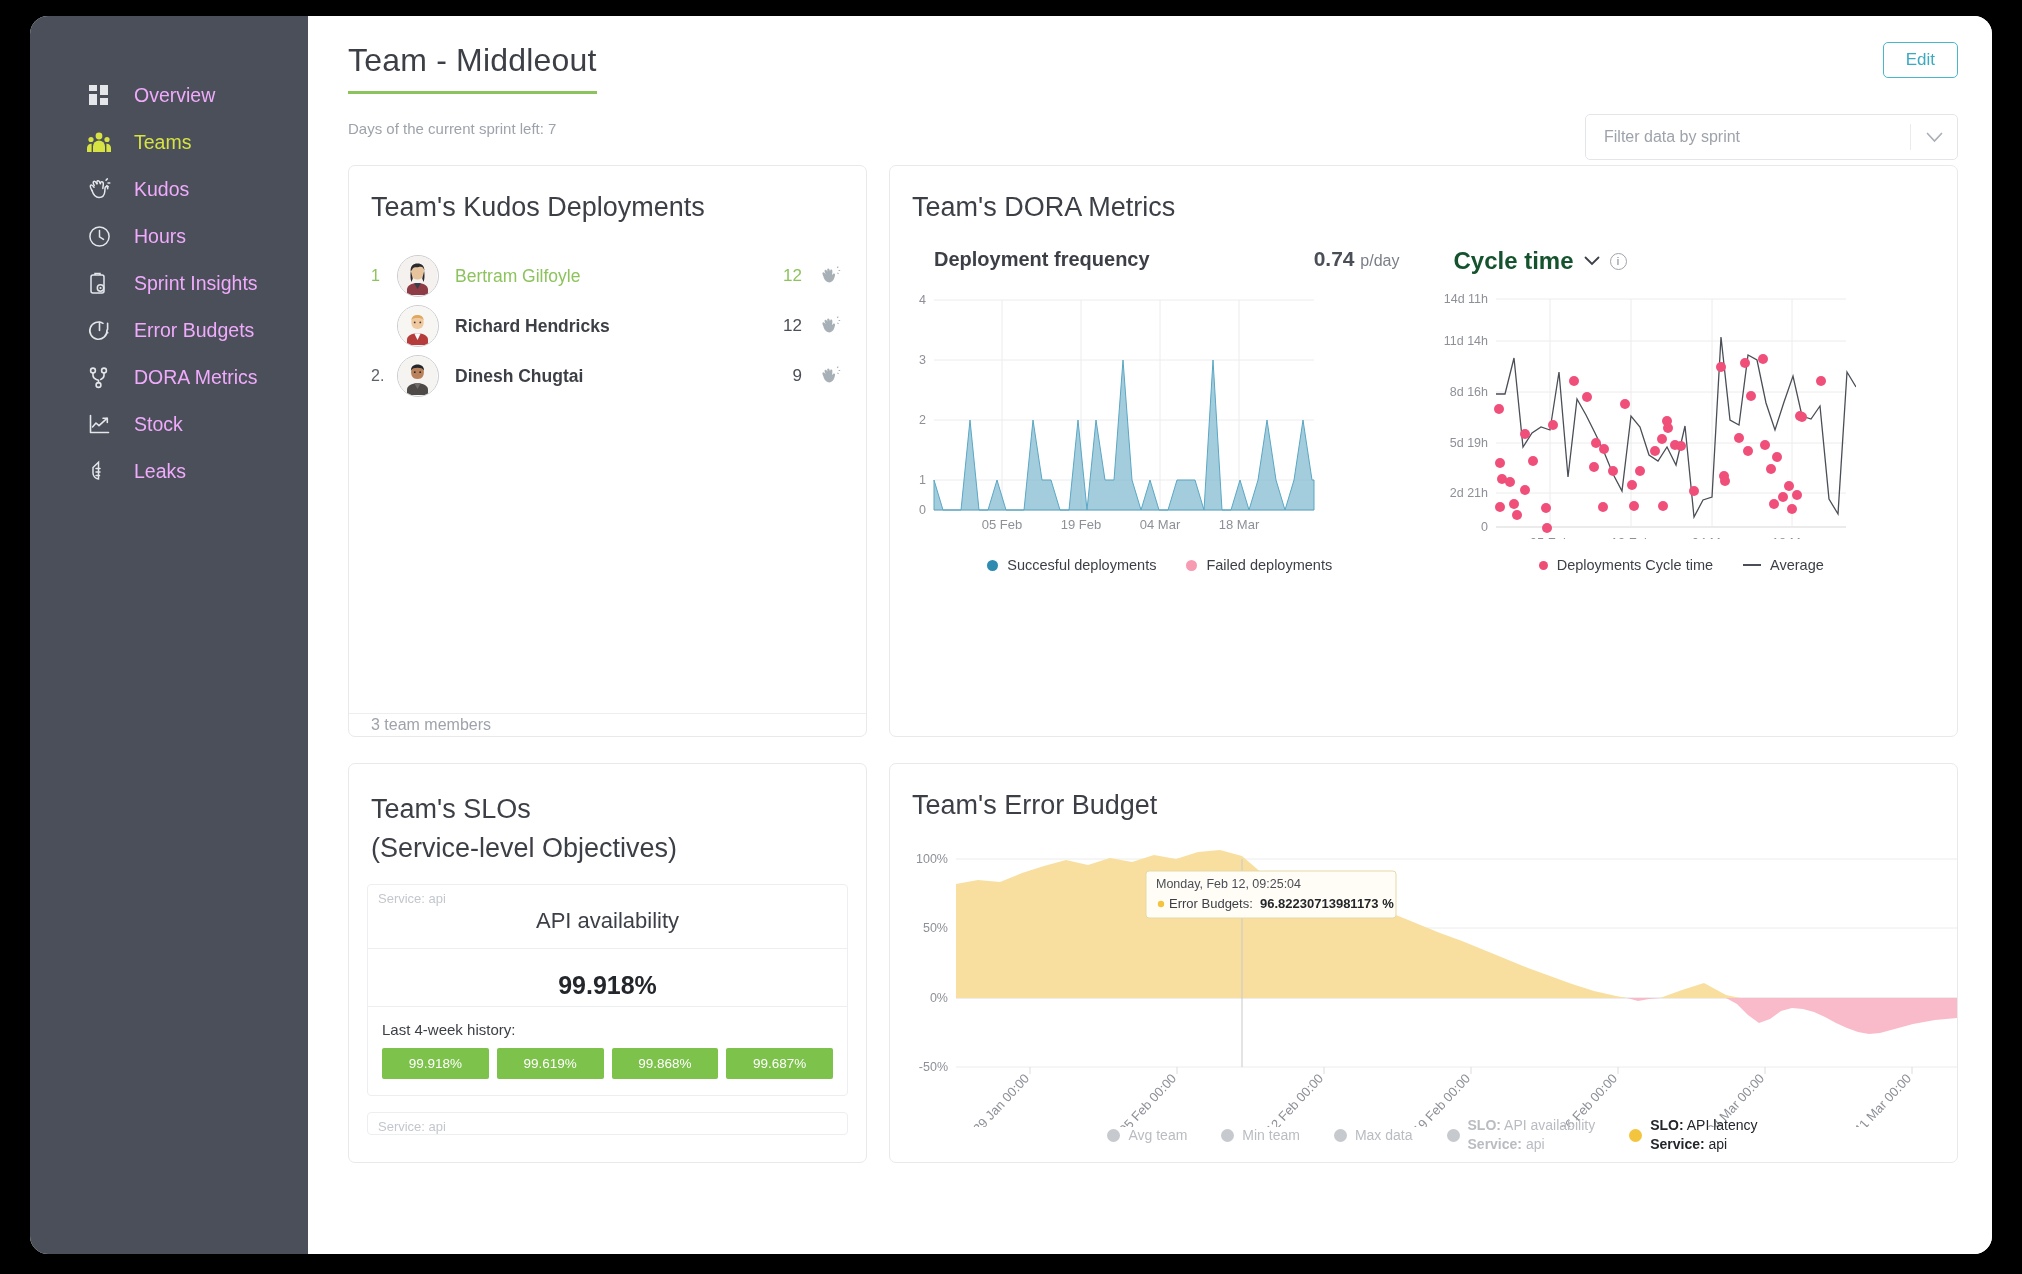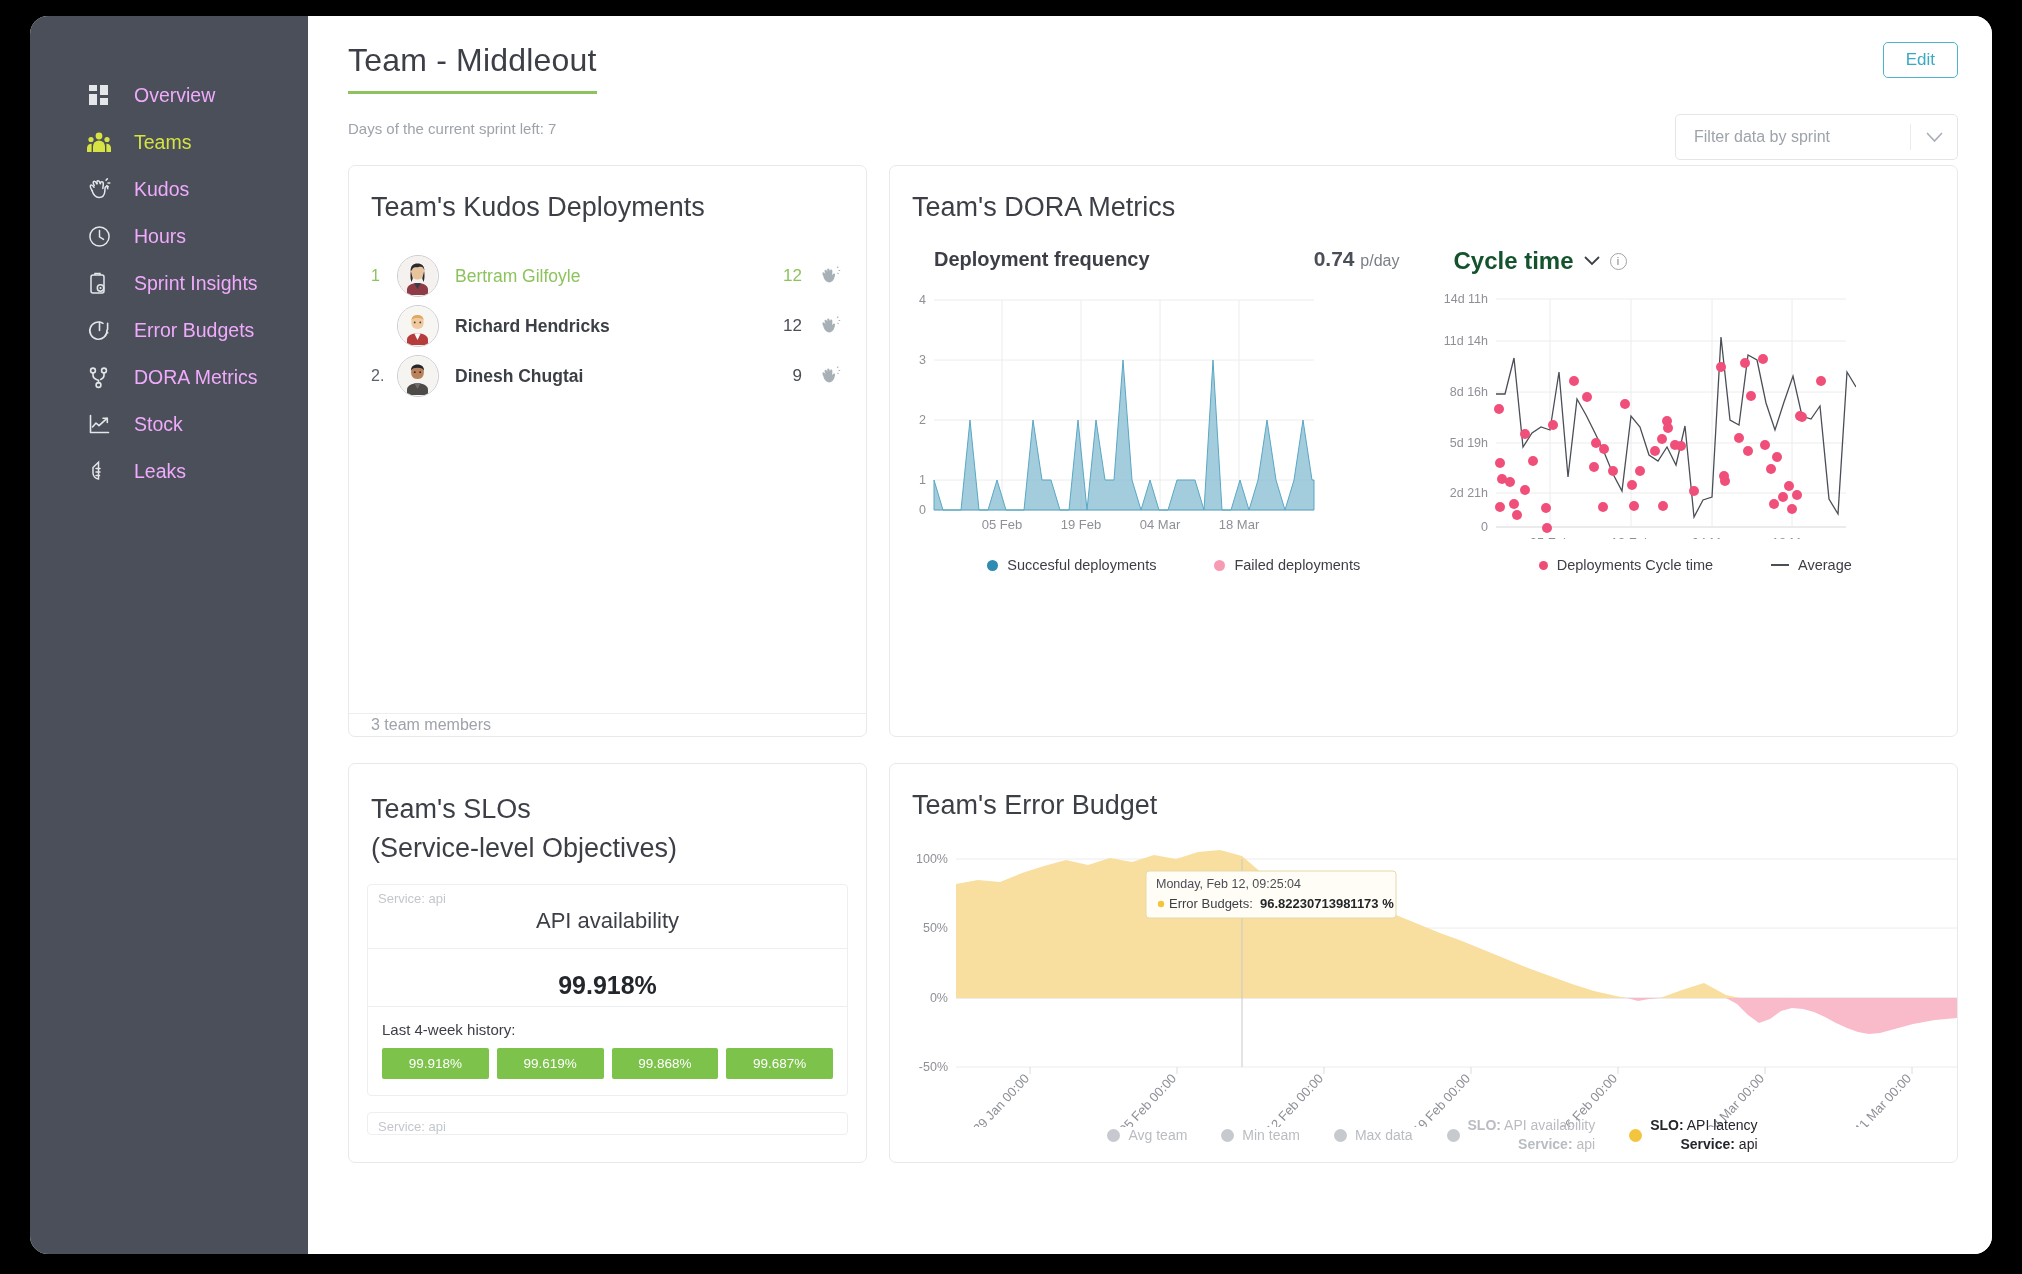--- a/index.html
+++ b/index.html
@@ -69,21 +69,21 @@
     border-radius: 5px;
     cursor: pointer;
   }
   .sprint-line {
     margin-top: 26px;
     font-size: 15px;
     color: #9ea3ab;
   }
   .filter-row { position: absolute; right: 34px; top: 98px; }
   .filter-box {
-    width: 283px; height: 46px;
+    width: 373px; height: 46px;
     border: 1px solid #e3e5e8;
     border-radius: 5px;
     display: flex; align-items: center;
     background: #fff;
     cursor: pointer;
   }
   .filter-box .ph { flex: 1; padding-left: 18px; color: #9ea3ab; font-size: 16px; }
   .filter-box .divider { width: 1px; height: 26px; background: #e9ebed; }
   .filter-box .caret { width: 46px; display: flex; align-items: center; justify-content: center; color: #aab0b8; }
 
@@ -137,42 +137,42 @@
   .chart-block { flex: 1; position: relative; }
   .chart-head { display: flex; align-items: baseline; justify-content: space-between; padding: 0 16px 0 30px; }
   .chart-name { font-size: 20px; color: #3c3f46; font-weight: 700; }
   .chart-value { font-size: 21px; color: #4a4e56; font-weight: 700; }
   .chart-value span { font-size: 16px; font-weight: 400; color: #7a7f88; }
   .cycle-head { display: flex; align-items: center; gap: 10px; padding-left: 28px; }
   .cycle-name { font-size: 24px; color: #14532d; font-weight: 600; }
   .info-ico { width: 17px; height: 17px; border: 1.4px solid #9ea3ab; border-radius: 50%;
     color: #7a7f88; font-size: 11px; display: flex; align-items: center; justify-content: center; }
   .legend { display: flex; align-items: center; gap: 30px; justify-content: center; margin-top: 14px; font-size: 14.5px; color: #3c3f46; }
-  .legend-item { display: flex; align-items: center; gap: 9px; margin-left: 28px; }
+  .legend-item { display: flex; align-items: center; gap: 9px; }
   .dot { width: 11px; height: 11px; border-radius: 50%; }
   .dash { width: 18px; height: 2px; background: #4a4e56; }
 
   
   .slo-card { height: 400px; overflow: hidden; }
   .slo-title { font-size: 27px; color: #3c3f46; padding: 26px 0 0 22px; line-height: 1.45; }
   .slo-box { margin: 16px 18px 0 18px; border: 1px solid #eceef0; border-radius: 4px; }
   .slo-svc { font-size: 13px; color: #c3c7cc; padding: 6px 0 0 10px; }
   .slo-name { text-align: center; font-size: 22px; color: #3c3f46; padding: 2px 0 14px; }
   .slo-sep { height: 1px; background: #eceef0; }
   .slo-val { text-align: center; font-size: 25px; font-weight: 700; color: #23262b; padding: 22px 0 6px; }
   .slo-target { display: flex; align-items: center; justify-content: center; gap: 9px; font-size: 16.5px; color: #3c3f46; padding-bottom: 20px; }
   .check { width: 19px; height: 19px; }
   .slo-hist { border-top: 1px solid #eceef0; padding: 14px 14px 16px; }
   .slo-hist-label { font-size: 15px; color: #3c3f46; margin-bottom: 10px; }
   .badges { display: flex; gap: 8px; }
   .badge { flex: 1; background: #7cc24b; color: #fff; text-align: center; font-size: 13.5px; padding: 8px 0; border-radius: 2px; }
 
   
   .eb-card { height: 400px; position: relative; overflow: hidden; }
-  .eb-legend { position: absolute; left: 18px; right: 0; bottom: 8px; display: flex; justify-content: center; gap: 34px; font-size: 14px; text-align: right; }
+  .eb-legend { position: absolute; left: 18px; right: 0; bottom: 8px; display: flex; justify-content: center; gap: 34px; font-size: 14px; }
   .eb-leg { display: flex; align-items: center; gap: 8px; color: #b9bcc1; }
   .eb-leg.active { color: #23262b; }
   .eb-leg .dot { width: 13px; height: 13px; background: #c6c9cd; }
   .eb-leg.active .dot { background: #f3c53f; }
   .eb-leg b { font-weight: 700; }
   .eb-leg .two { line-height: 1.35; }
   .tick-lbl { font-size: 12.5px; fill: #8d9097; }
   .axis-lbl { font-size: 13px; fill: #8d9097; }
 </style>
 </head>

